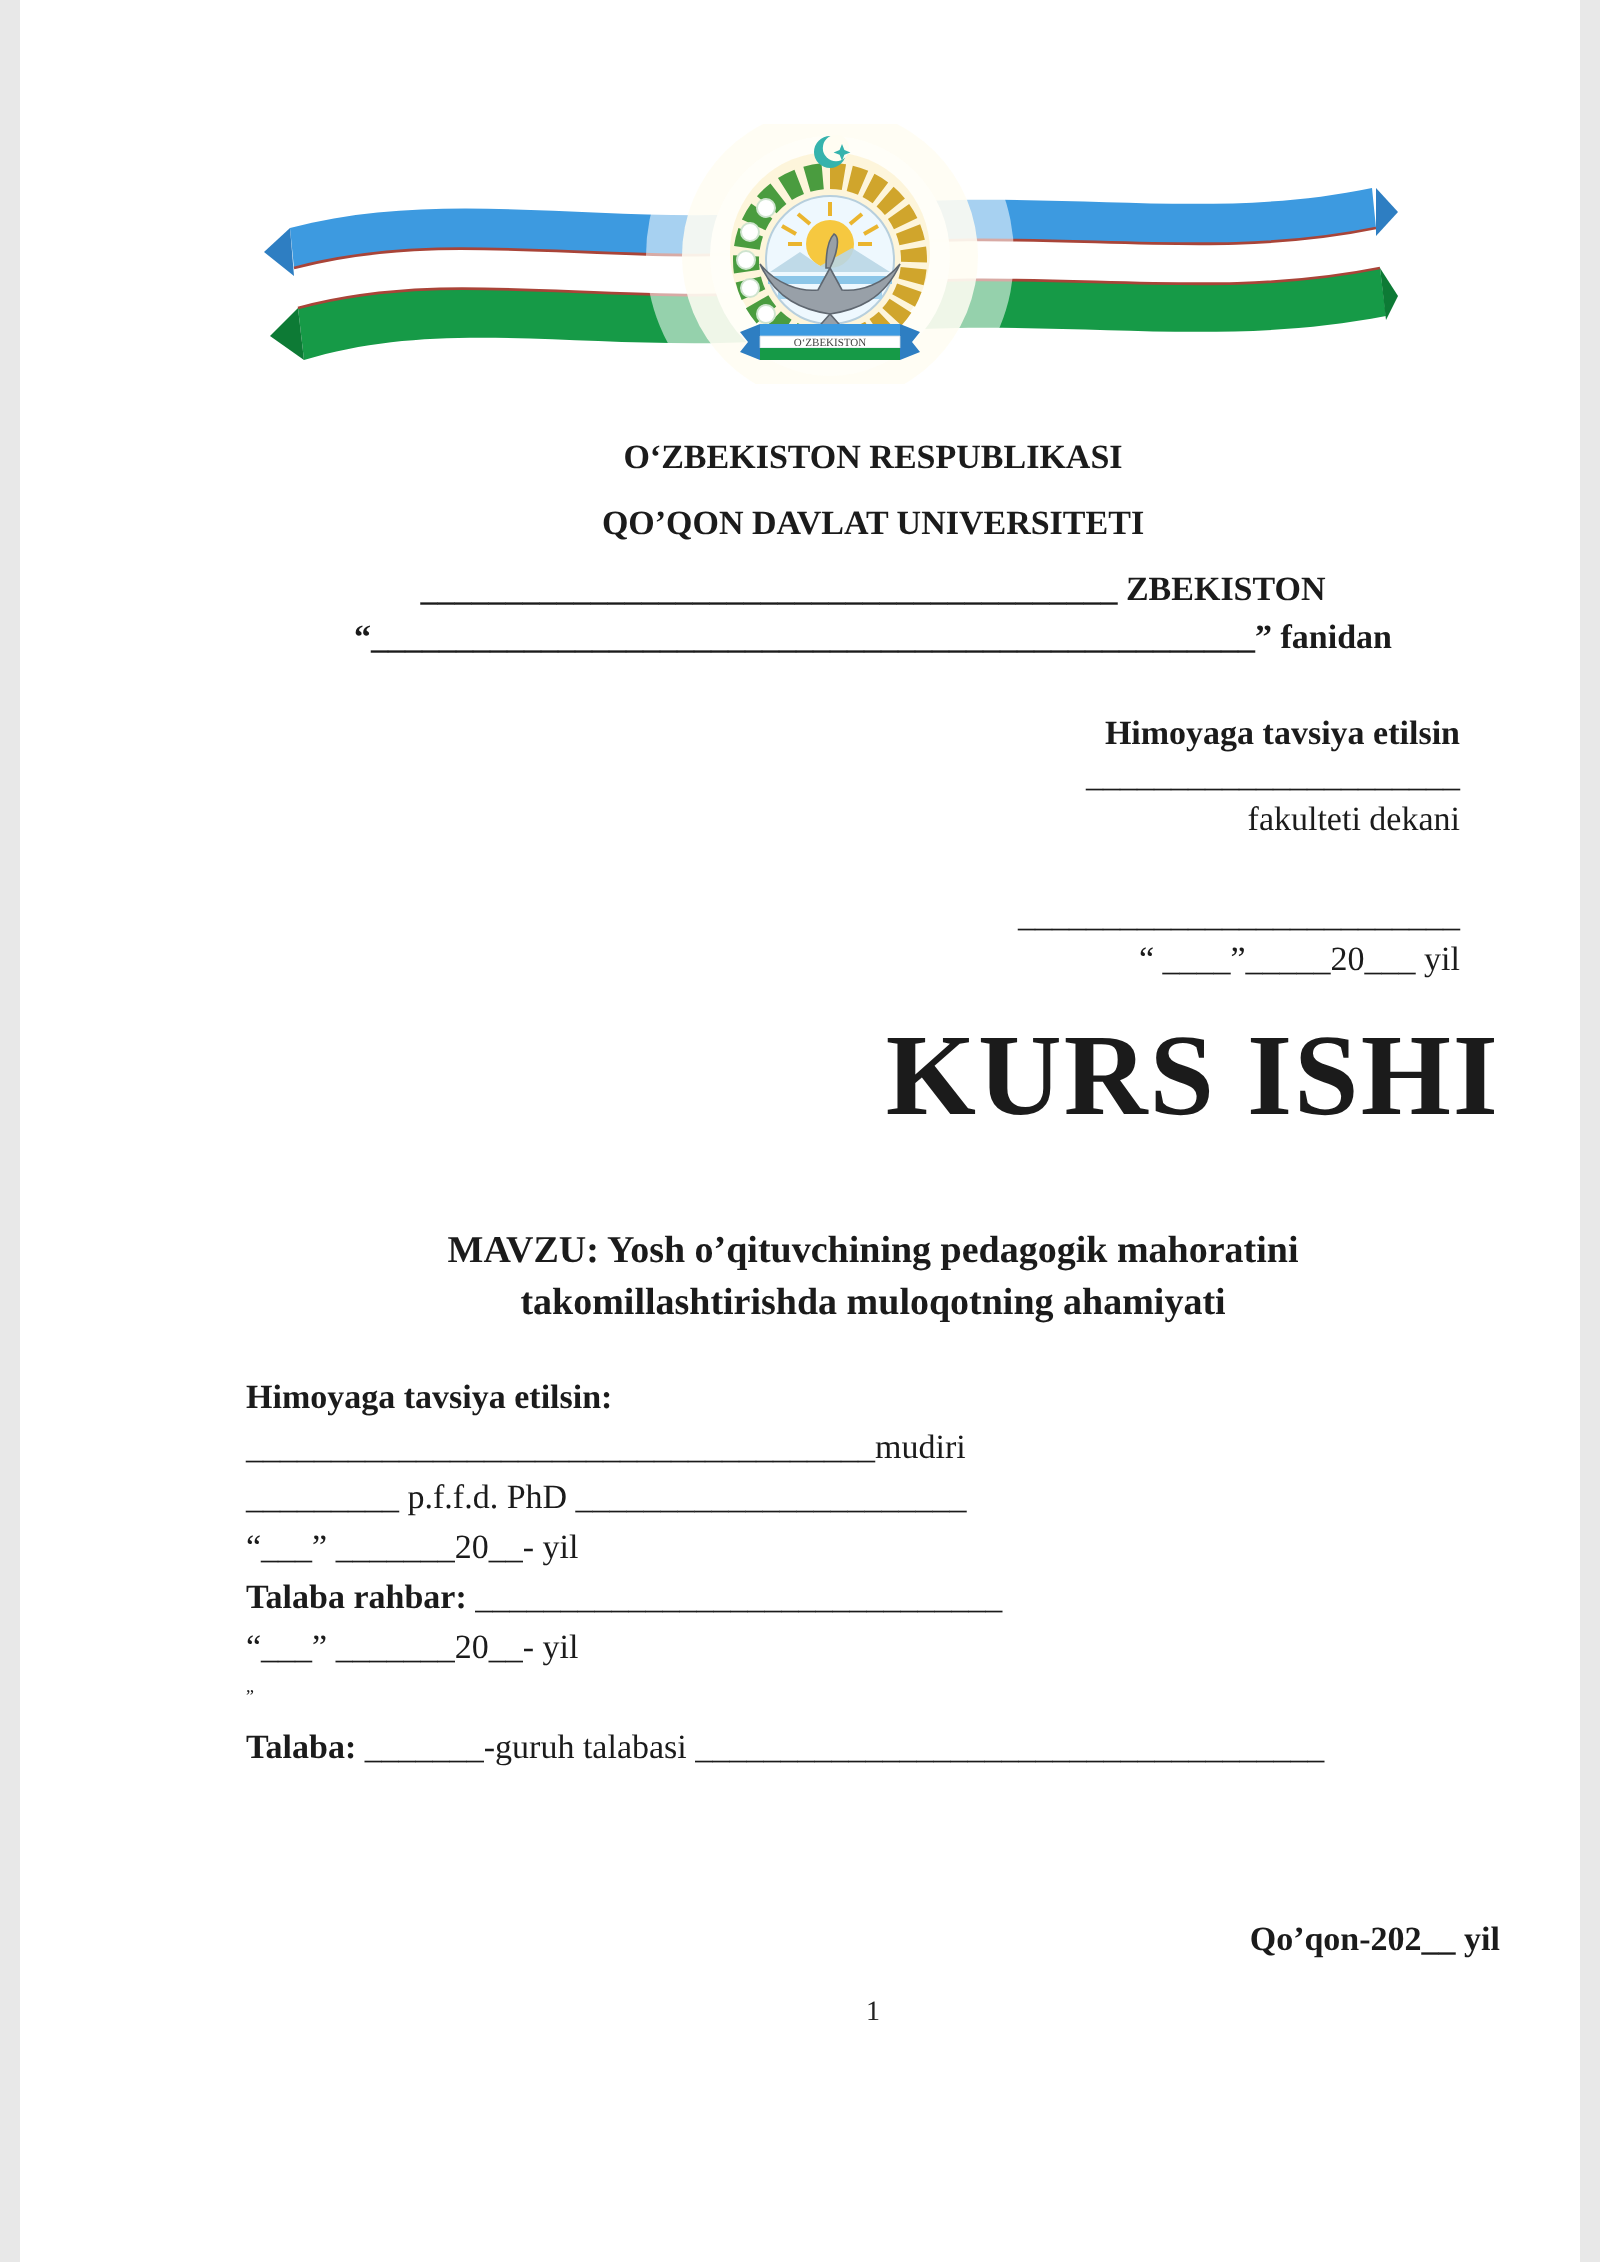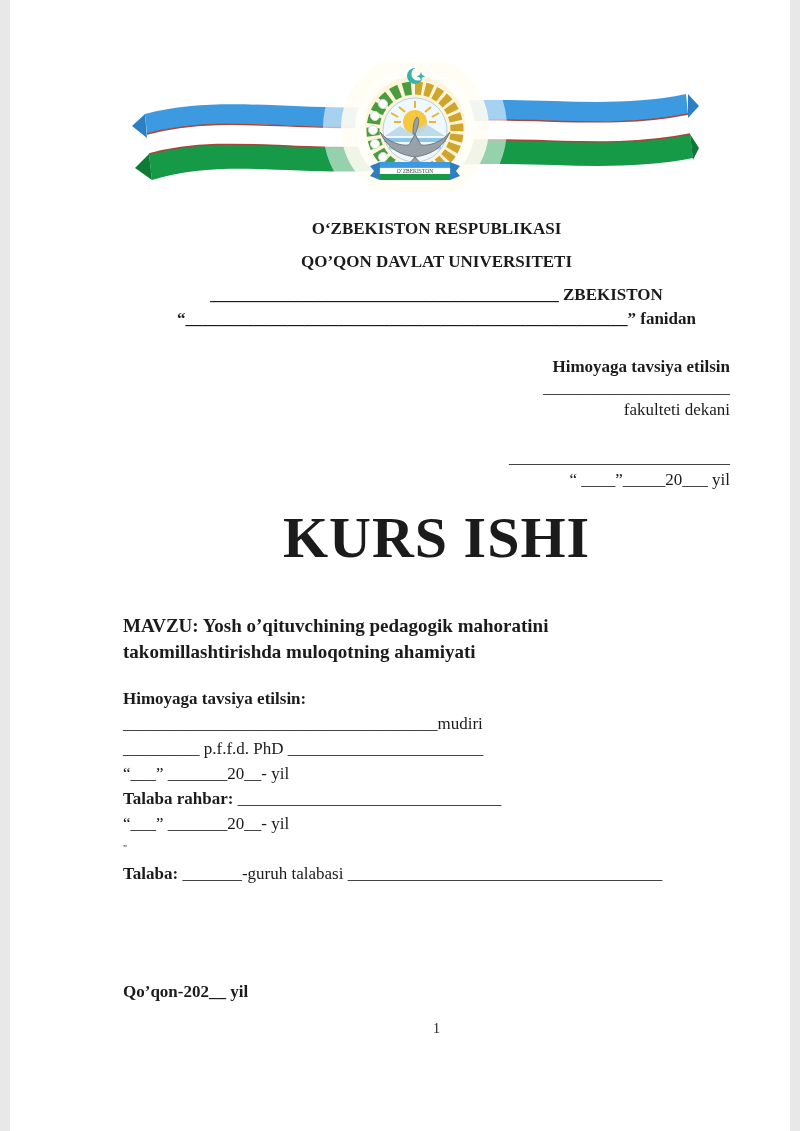--- a/index.html
+++ b/index.html
@@ -19,30 +19,30 @@
   .c{text-align:center;}
   .flag-wrap{margin:62px 0 0 7px;width:570px;height:130px;}
   .republic{margin-top:26px;line-height:21px;}
   .hline{margin-top:12px;line-height:21px;}
   .hline-tight{margin-top:3px;line-height:21px;}
   .right-block{margin-top:27px;text-align:right;padding-right:20px;}
   .right-block .t{line-height:21px;}
   .right-block .l{line-height:22px;font-weight:normal;}
   .spacer26{height:26px;}
   .kurs-title{
-    margin-top:16px;text-align:center;
+    margin-top:16px;text-align:right;
     font-size:58px;line-height:62px;font-weight:bold;
     letter-spacing:1px;
   }
-  .mavzu{margin-top:44px;font-size:19px;line-height:26px;font-weight:bold;}
+  .mavzu{margin-top:44px;text-align:center;font-size:19px;line-height:26px;font-weight:bold;}
   .mavzu span{display:block;}
   .left-block{margin-top:21px;}
   .left-block p{line-height:25px;}
   .stray{line-height:8px;font-size:9px;}
-  .footer-line{margin-top:95px;text-align:left;line-height:21px;}
+  .footer-line{margin-top:73px;text-align:right;line-height:21px;}
   .page-num{margin-top:19px;text-align:center;font-size:14px;line-height:16px;color:#222;}
   .blank{letter-spacing:0;}
 </style>
 </head>
 <body>
 
 <div class="page">
   <div class="content">
 
     <div class="flag-wrap">

